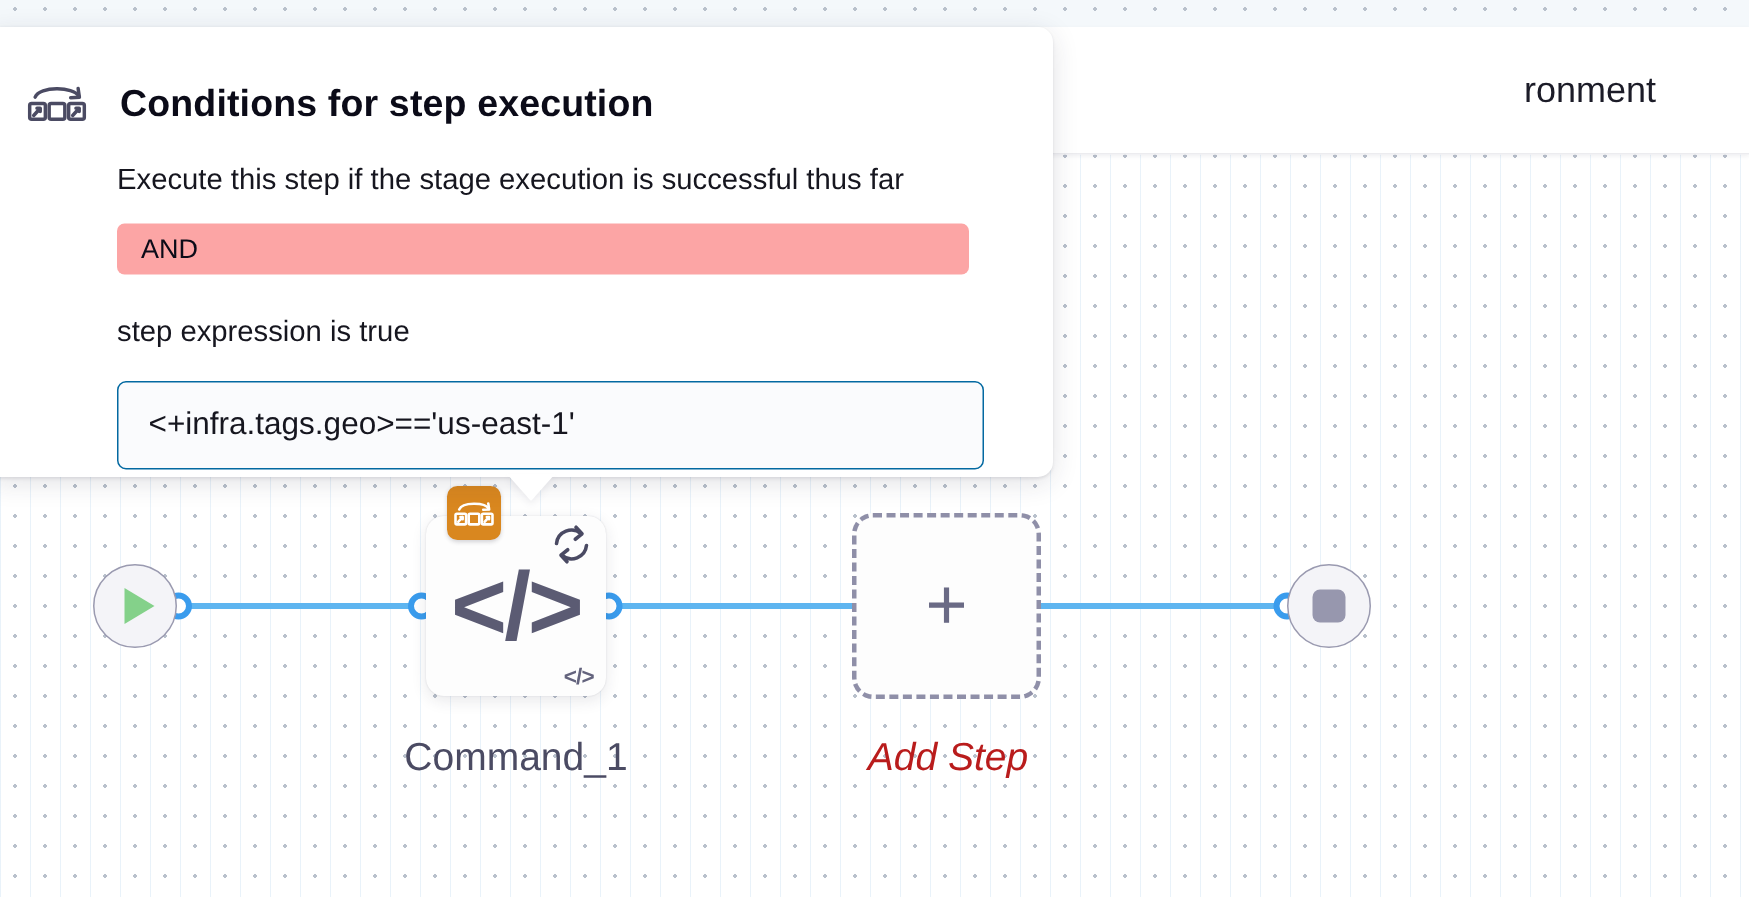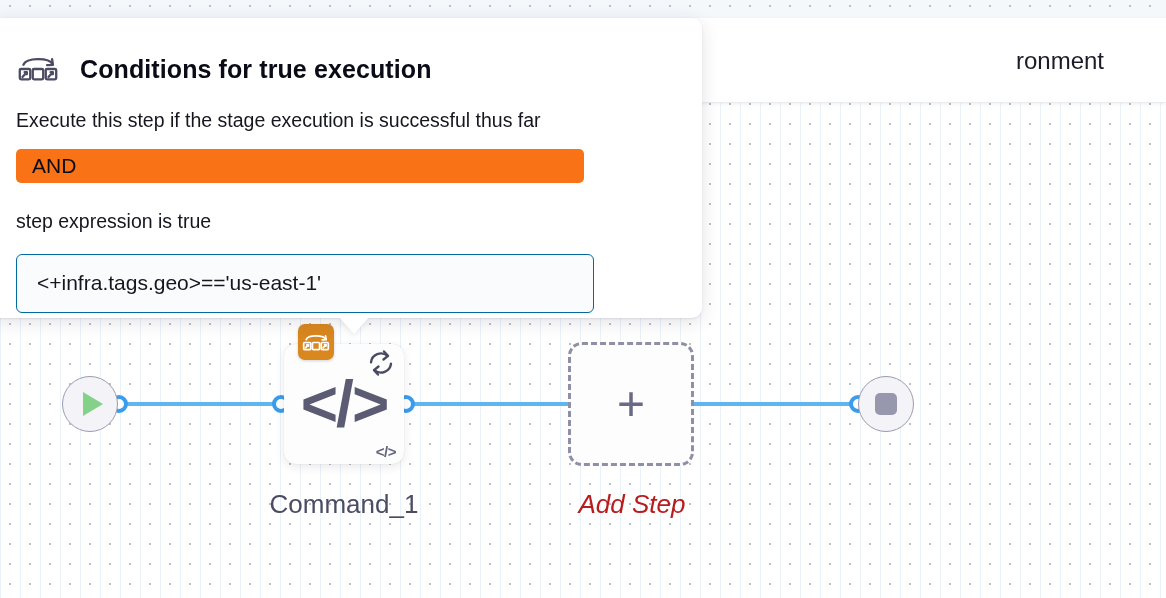--- a/index.html
+++ b/index.html
@@ -273,37 +273,37 @@
     margin: 10px 0 0 0;
   }
   .pop-icon { width: 44px; height: 34px; flex: 0 0 auto; }
   .pop-title {
     font-size: 25px;
     font-weight: 700;
     color: #0b0b18;
     letter-spacing: 0.1px;
   }
 
-  .pop-body { margin-top: 22px; }
+  .pop-body { margin-left: 62px; margin-top: 22px; }
 
   .pop-text {
     font-size: 19.5px;
     color: #16161f;
     line-height: 1.25;
   }
 
   .and-field {
     margin-top: 17px;
     height: 34px;
-    background: #f97316;
+    background: #fca5a5;
     border-radius: 5px;
     display: flex;
     align-items: center;
     padding: 0 16px;
-    font-size: 21px;
+    font-size: 18px;
     color: #0b0b18;
     width: 568px;
   }
 
   .pop-text-2 { margin-top: 26px; }
 
   .expr-box {
     margin-top: 20px;
     width: 578px;
     height: 59px;
@@ -397,21 +397,21 @@
         <svg viewBox="0 0 34 28" width="44" height="34" fill="none" stroke="#4b4b63" stroke-width="1.9" stroke-linecap="round" stroke-linejoin="round">
           <path d="M5 10.5C7.5 4.5 26 4.5 29 10"></path>
           <polyline points="24.5,10.8 29.3,10.6 28.6,5.8"></polyline>
           <rect x="2" y="14" width="8.6" height="8.6" rx="1.1"></rect>
           <rect x="12.7" y="14" width="8.6" height="8.6" rx="1.1"></rect>
           <rect x="23.4" y="14" width="8.6" height="8.6" rx="1.1"></rect>
           <path d="M4.2 20.6 L7.8 16.6 M7.8 16.6 L6.0 16.6 M7.8 16.6 L7.8 18.4"></path>
           <path d="M25.6 20.6 L29.2 16.6 M29.2 16.6 L27.4 16.6 M29.2 16.6 L29.2 18.4"></path>
         </svg>
       </span>
-      <div class="pop-title">Conditions for true execution</div>
+      <div class="pop-title">Conditions for step execution</div>
     </div>
 
     <div class="pop-body">
       <div class="pop-text">Execute this step if the stage execution is successful thus far</div>
 
       <div class="and-field">AND</div>
 
       <div class="pop-text pop-text-2">step expression is true</div>
 
       <div class="expr-box">&lt;+infra.tags.geo&gt;=='us-east-1'</div>

